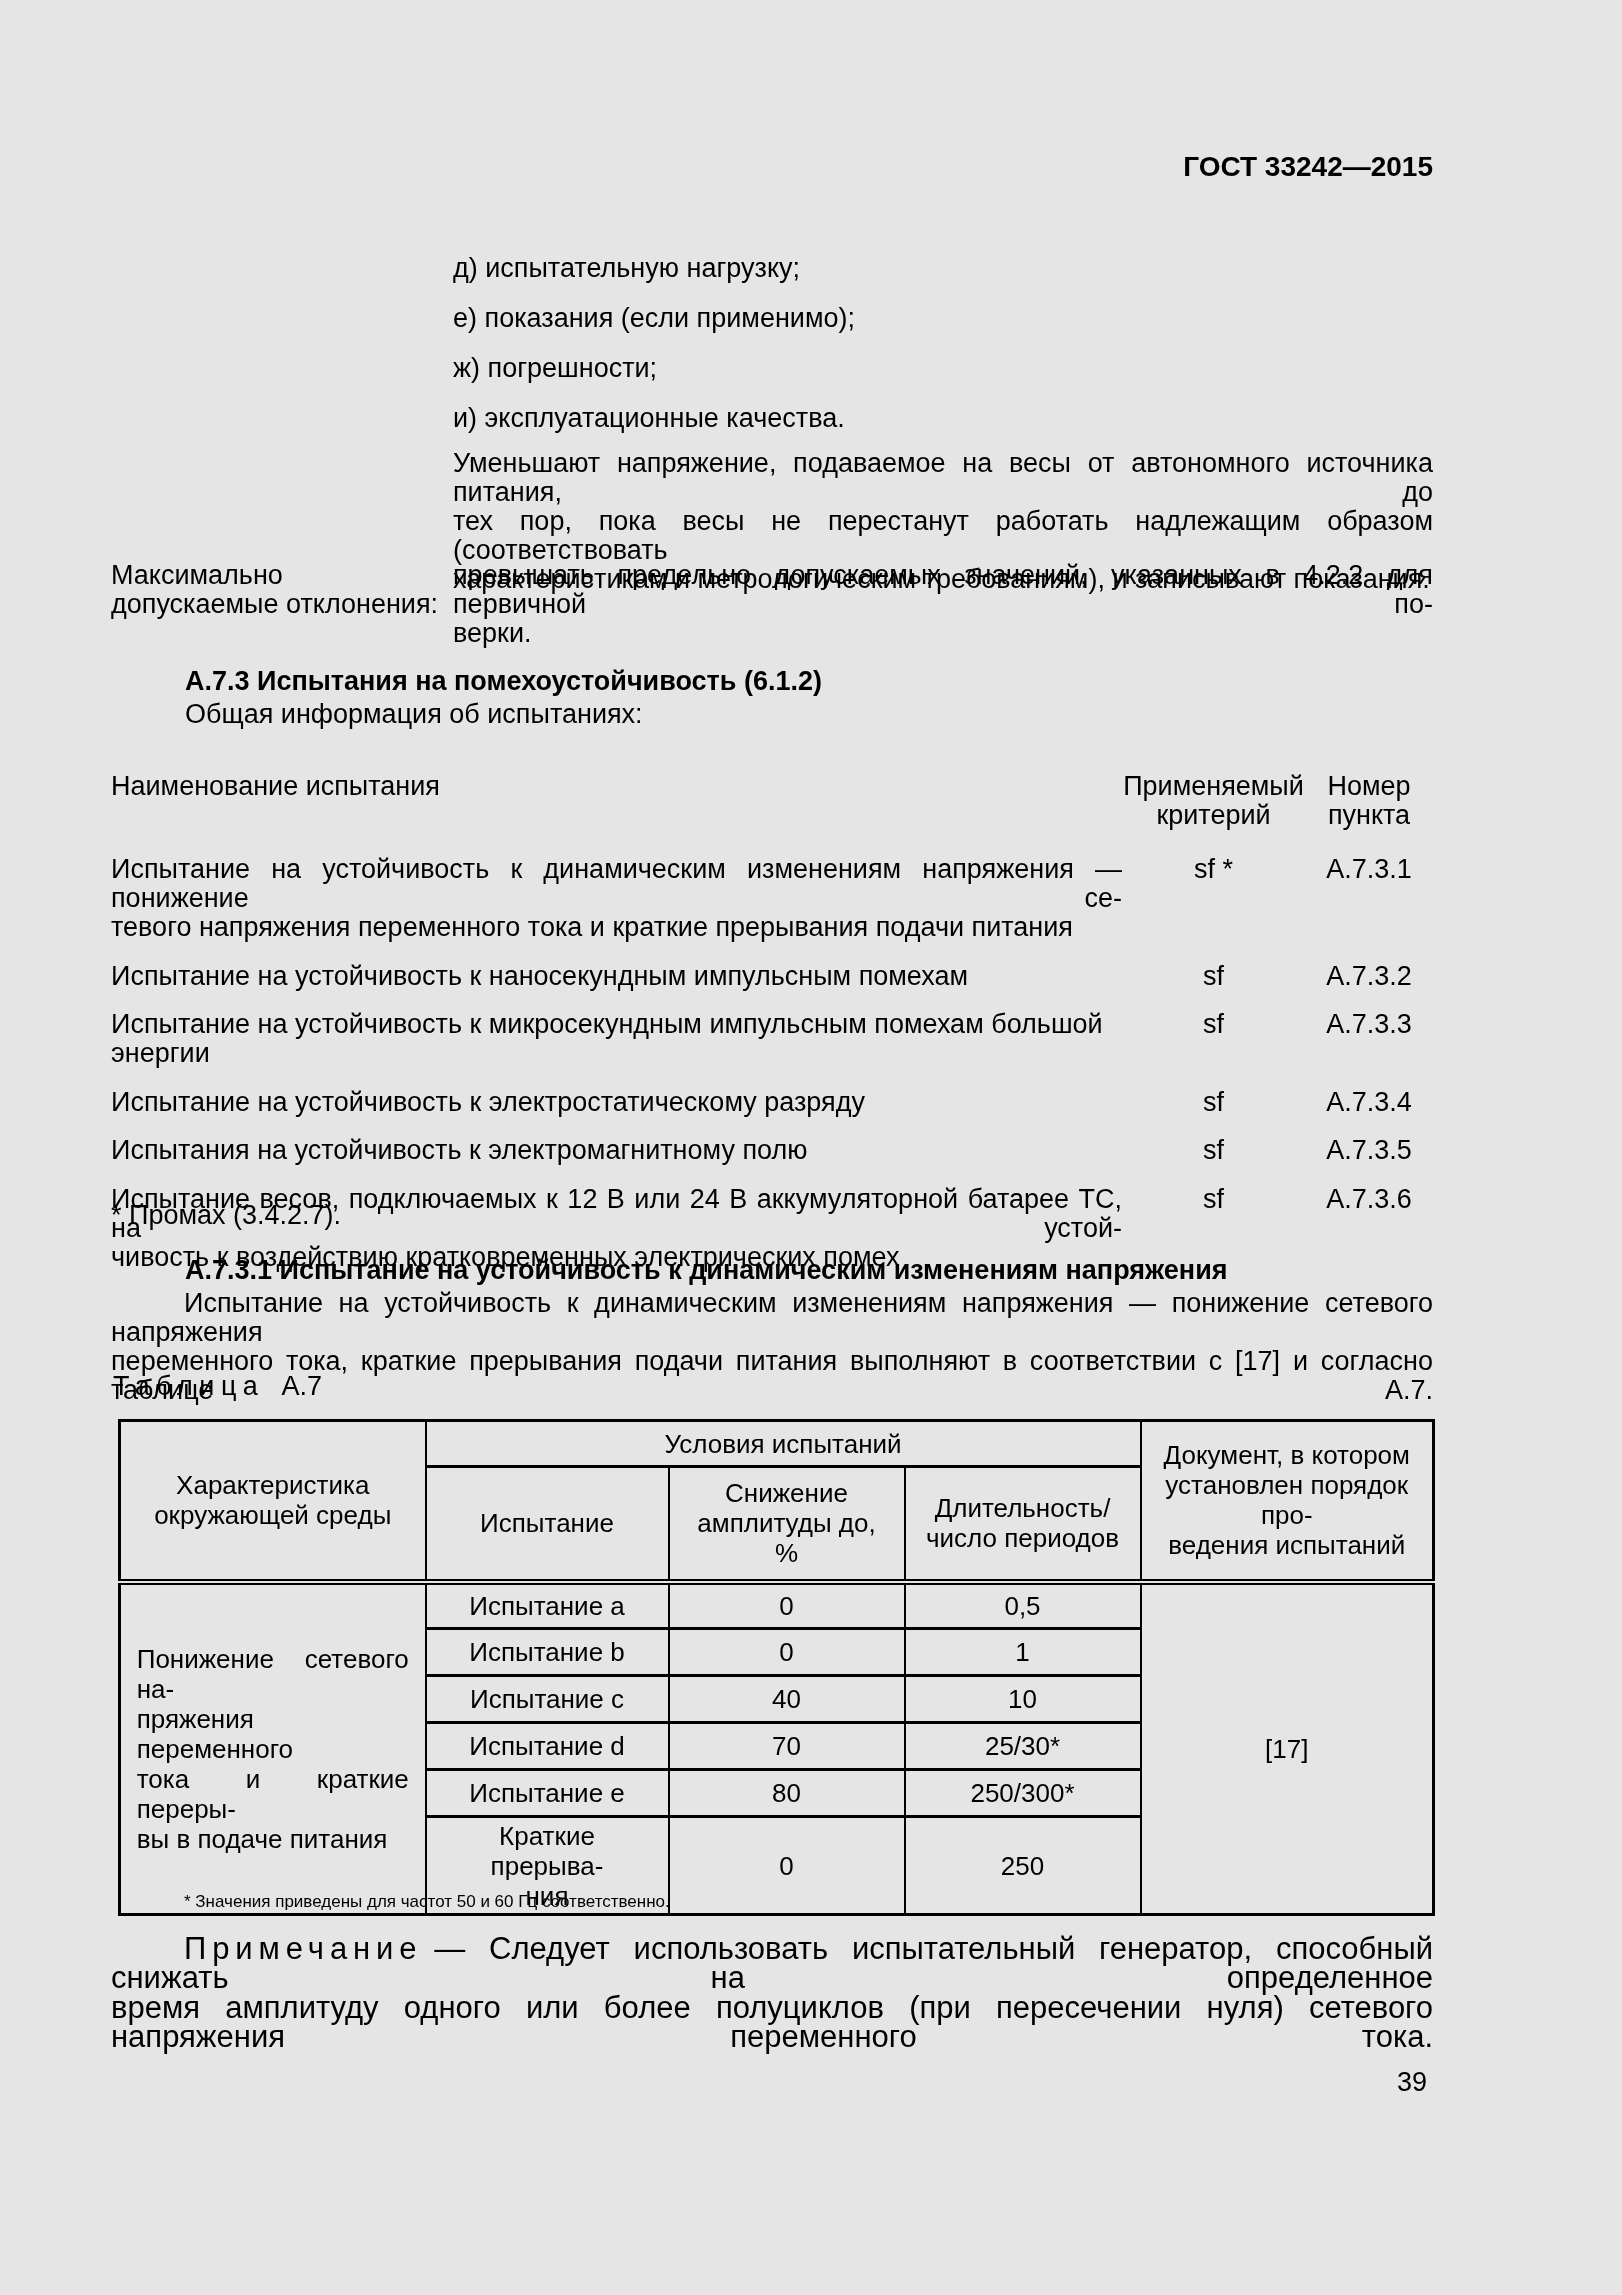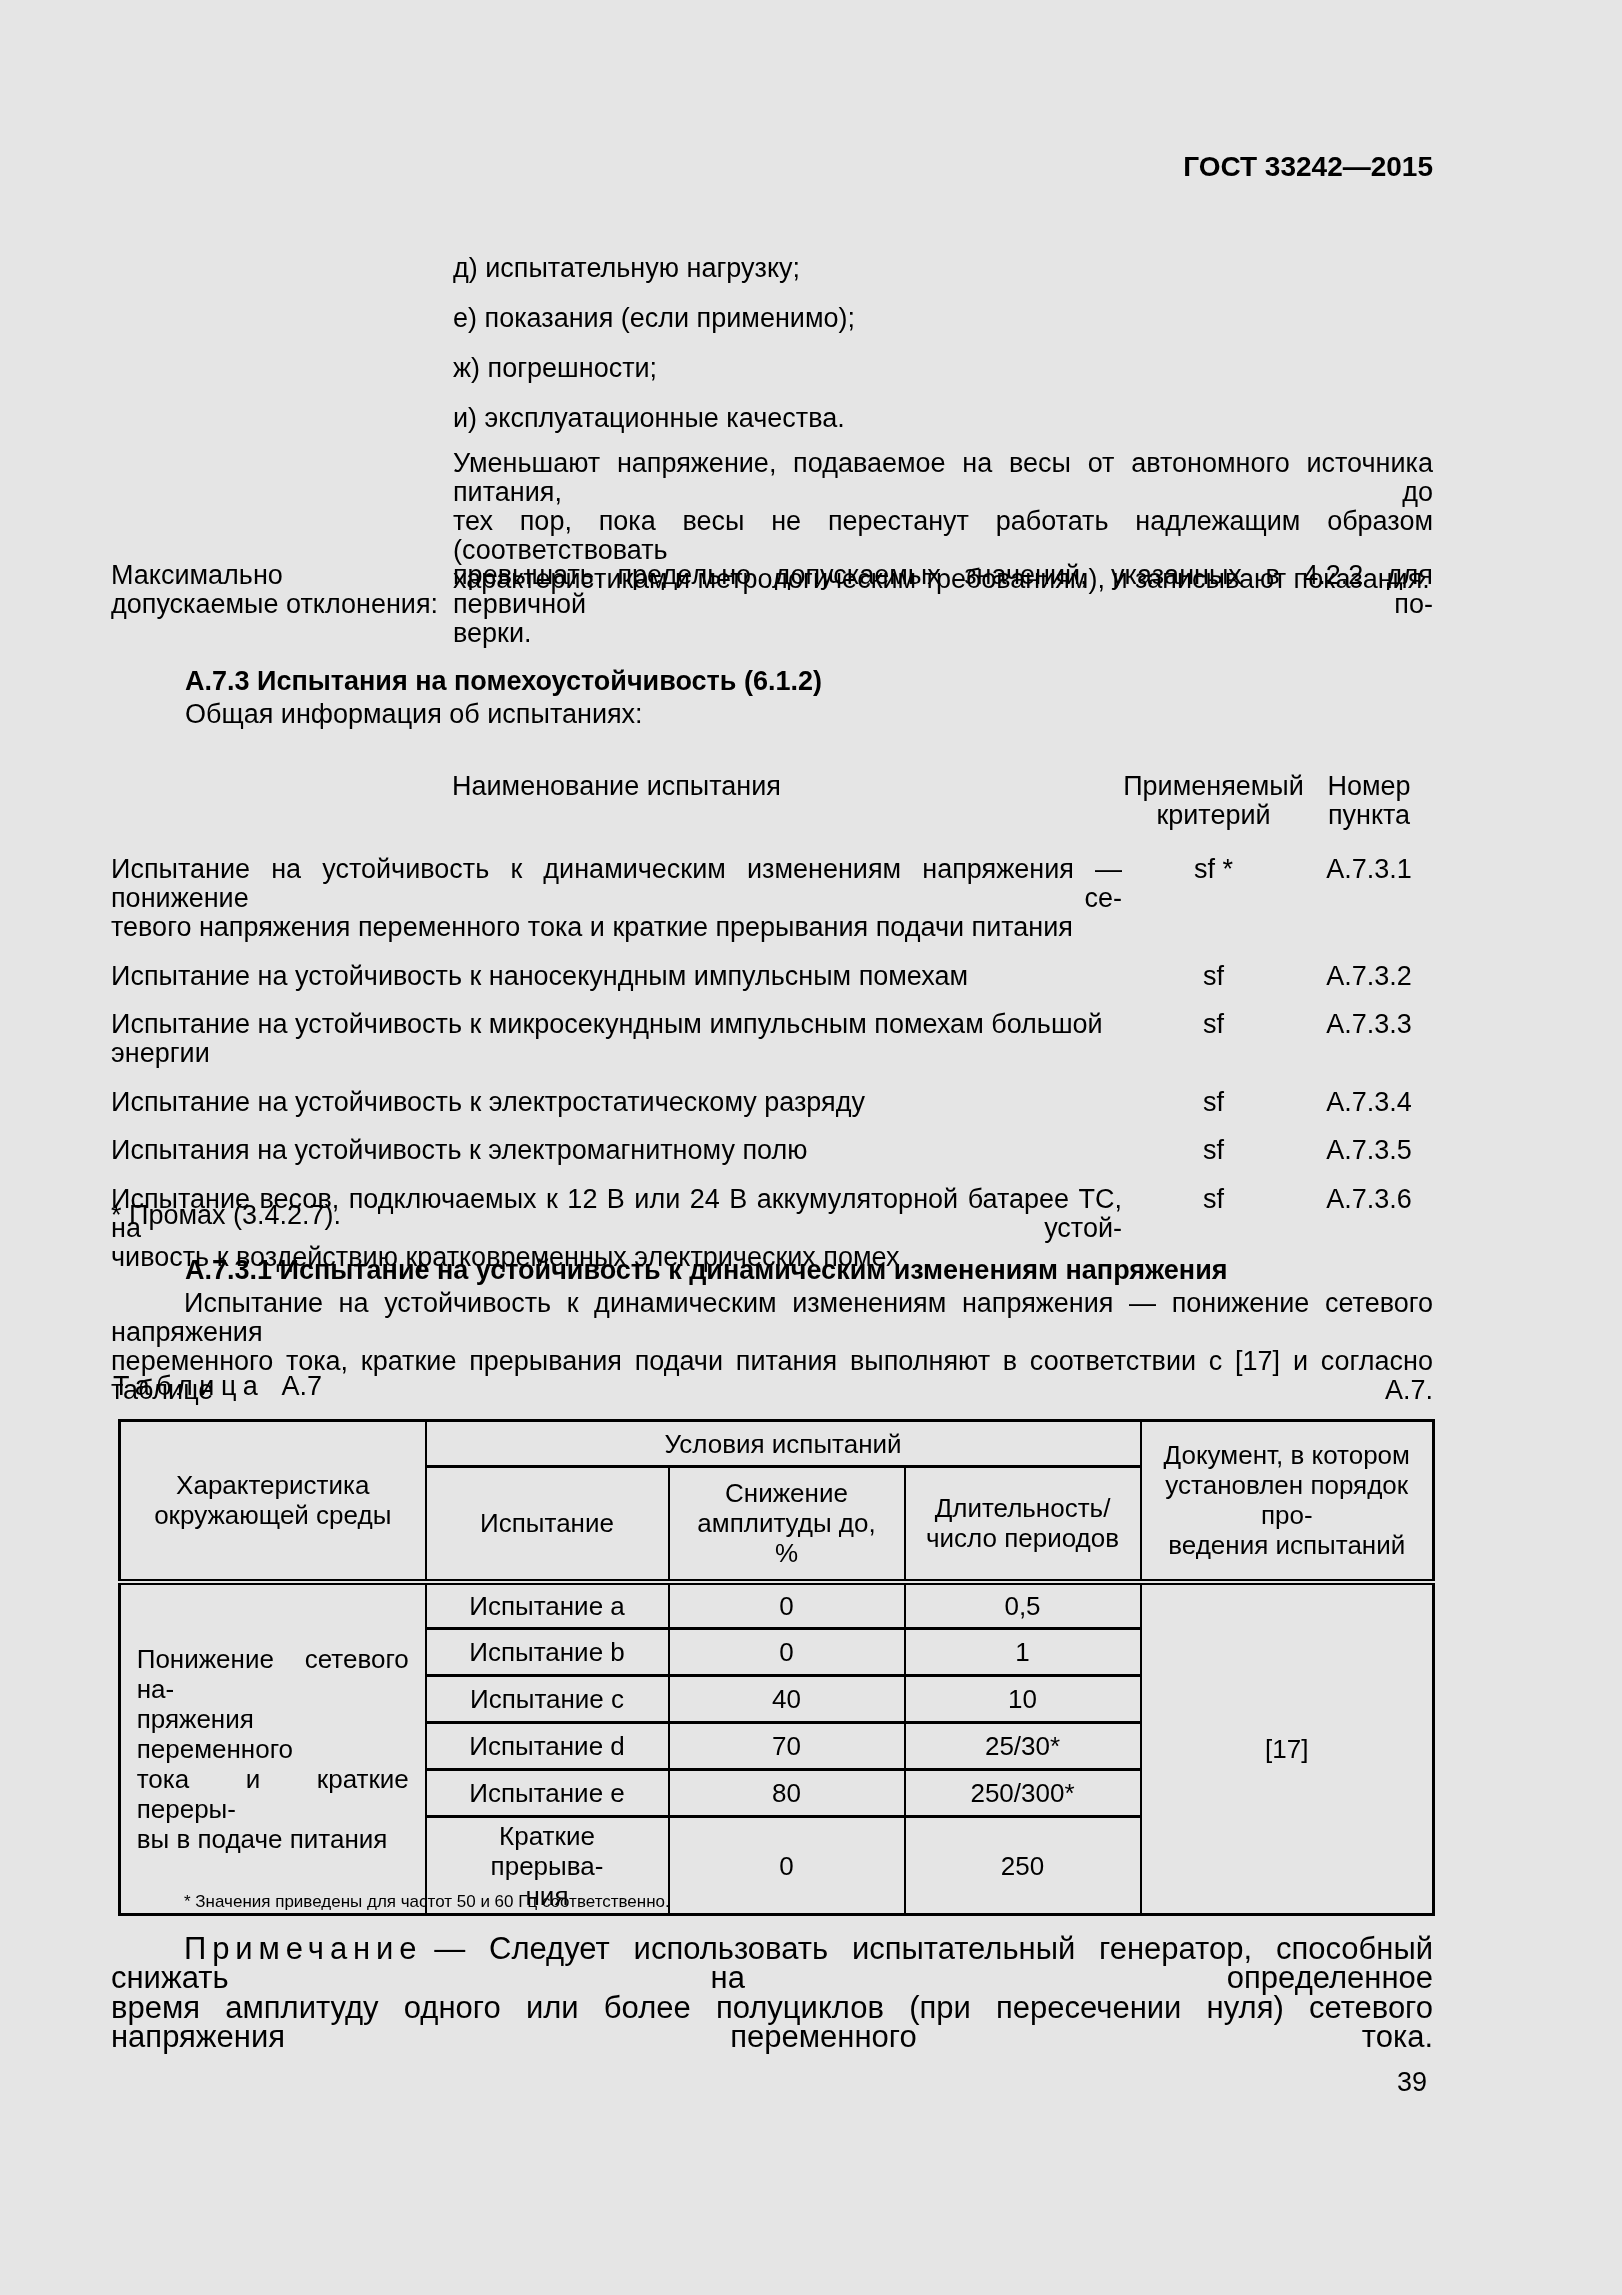--- a/index.html
+++ b/index.html
@@ -38,21 +38,21 @@
   
   .h-a73 { top: 667px; left: 185px; }
   .intro-a73 { top: 700px; left: 185px; }
 
   
   .tests { top: 772px; left: 111px; width: 1322px; }
   .t-grid { display: grid; grid-template-columns: 1011px 183px 128px; }
   .t-head { margin-bottom: 25px; }
   .t-row { margin-bottom: 19.6px; }
   .c-name { text-align: left; }
-  .c-name-h { text-align: center; }
+  .c-name-h { text-align: left; }
   .c-crit, .c-clause { text-align: center; }
 
   .promah { top: 1201px; left: 111px; }
 
   
   .h-a731 { top: 1256px; left: 185px; }
   .para-a731 { top: 1289px; left: 111px; width: 1322px; }
   .indent1 { text-indent: 73px; }
 
   

